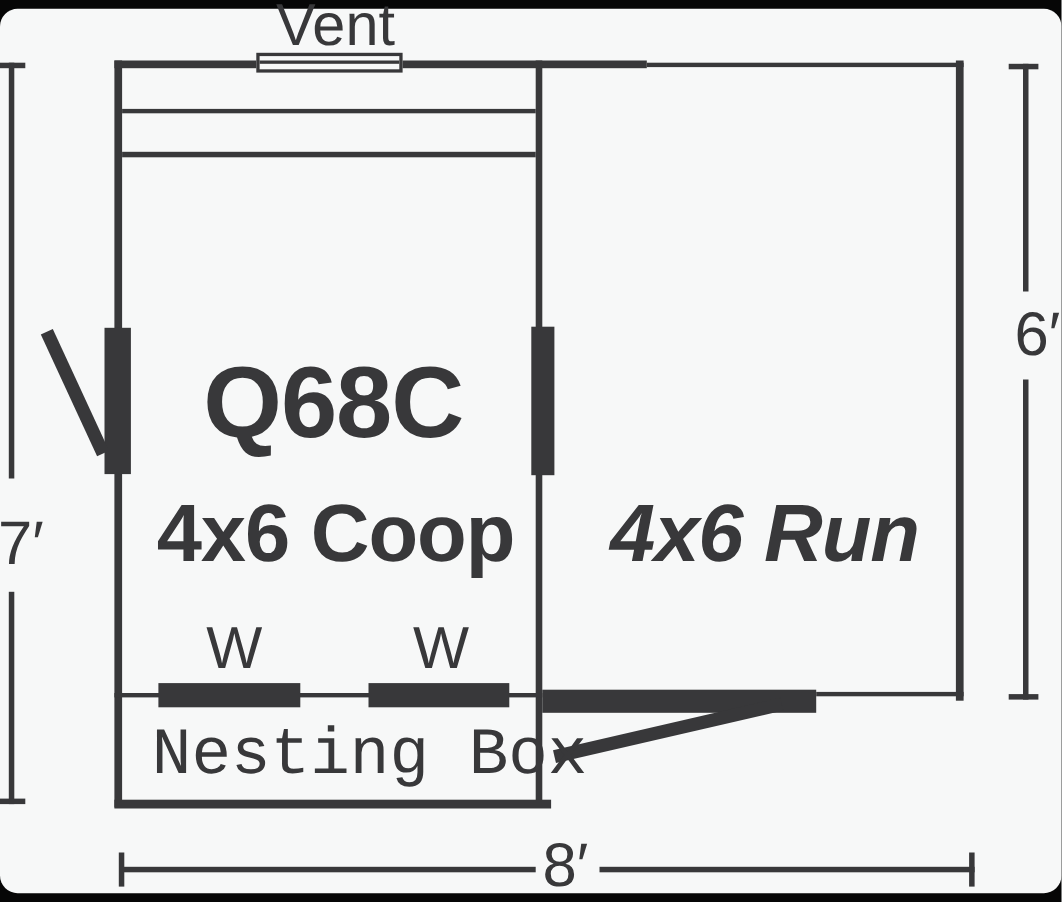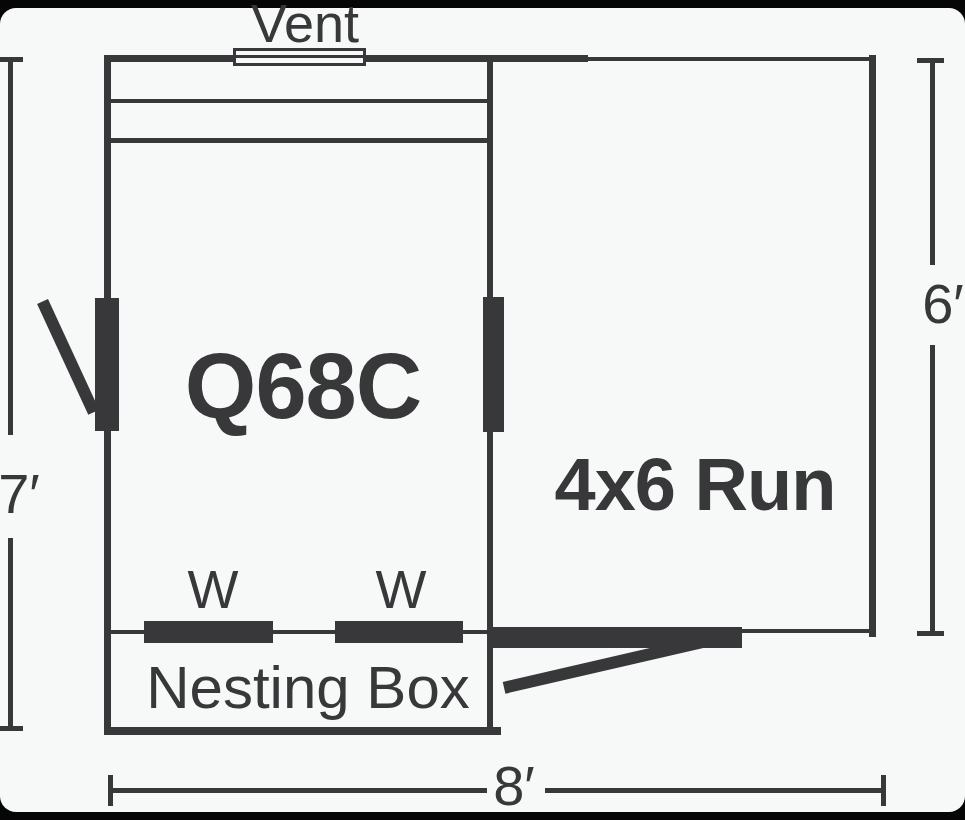--- a/index.html
+++ b/index.html
@@ -73,23 +73,24 @@
 
   <div class="abs ink" style="left: 110px; top: 788px; width: 377px; height: 5px; background: rgb(56, 56, 58);"></div>
   <div class="abs ink" style="left: 545px; top: 788px; width: 341px; height: 5px; background: rgb(56, 56, 58);"></div>
   <div class="abs ink" style="left: 108px; top: 775px; width: 5px; height: 31px; background: rgb(56, 56, 58);"></div>
   <div class="abs ink" style="left: 881px; top: 775px; width: 5px; height: 31px; background: rgb(56, 56, 58);"></div>
   <div class="lbl" style="left: 482px; top: 758px; width: 64px; font-size: 56px; color: rgb(56, 56, 58);">8′</div>
 
   <div class="lbl" style="left: 230px; top: -4px; width: 150px; font-size: 54px; color: rgb(56, 56, 58);">Vent</div>
 
 
-  <div class="lbl bold" style="left: 153px; top: 320px; width: 300px; font-size: 92px; color: rgb(56, 56, 58); margin-top: 20px;">Q68C</div>
+  <div class="lbl bold" style="left: 153px; top: 320px; width: 300px; font-size: 92px; color: rgb(56, 56, 58);">Q68C</div>
 
+  <div class="lbl bold" style="left: 115px; top: 448px; width: 380px; font-size: 74px; color: rgb(56, 56, 58);">4x6 Coop</div>
 
-  <div class="lbl bold" style="left: 505px; top: 448px; width: 380px; font-size: 74px; color: rgb(56, 56, 58);">4x6 Run</div>
+  <div class="lbl bold" style="left: 505px; top: 448px; width: 380px; font-size: 74px; color: rgb(56, 56, 58); font-style: italic;">4x6 Run</div>
 
   <div class="lbl" style="left: 168px; top: 562px; width: 90px; font-size: 54px; color: rgb(56, 56, 58);">W</div>
 
   <div class="lbl" style="left: 356px; top: 562px; width: 90px; font-size: 54px; color: rgb(56, 56, 58);">W</div>
 
-  <div class="lbl" style="left: 138px; top: 658px; width: 340px; font-size: 60px; color: rgb(56, 56, 58);">Nesting Box</div>
+  <div class="lbl" style="left: 138px; top: 658px; width: 340px; font-size: 60px; color: rgb(56, 56, 58); font-family: Liberation Mono, monospace;">Nesting Box</div>
 </div>
 
 </body></html>

